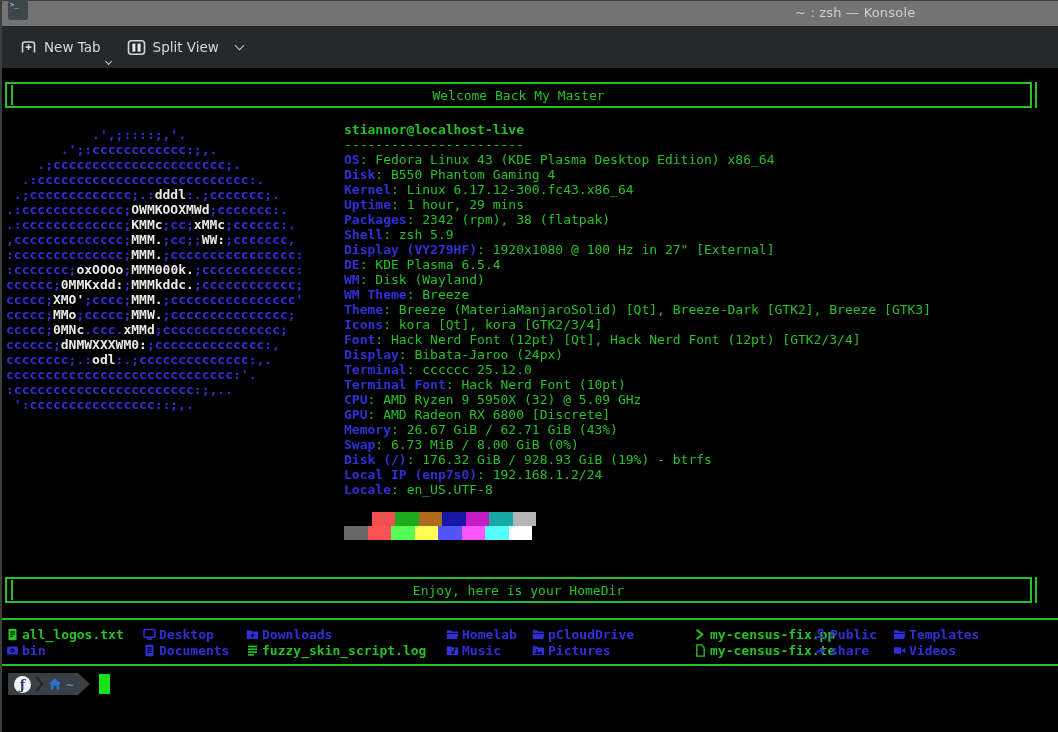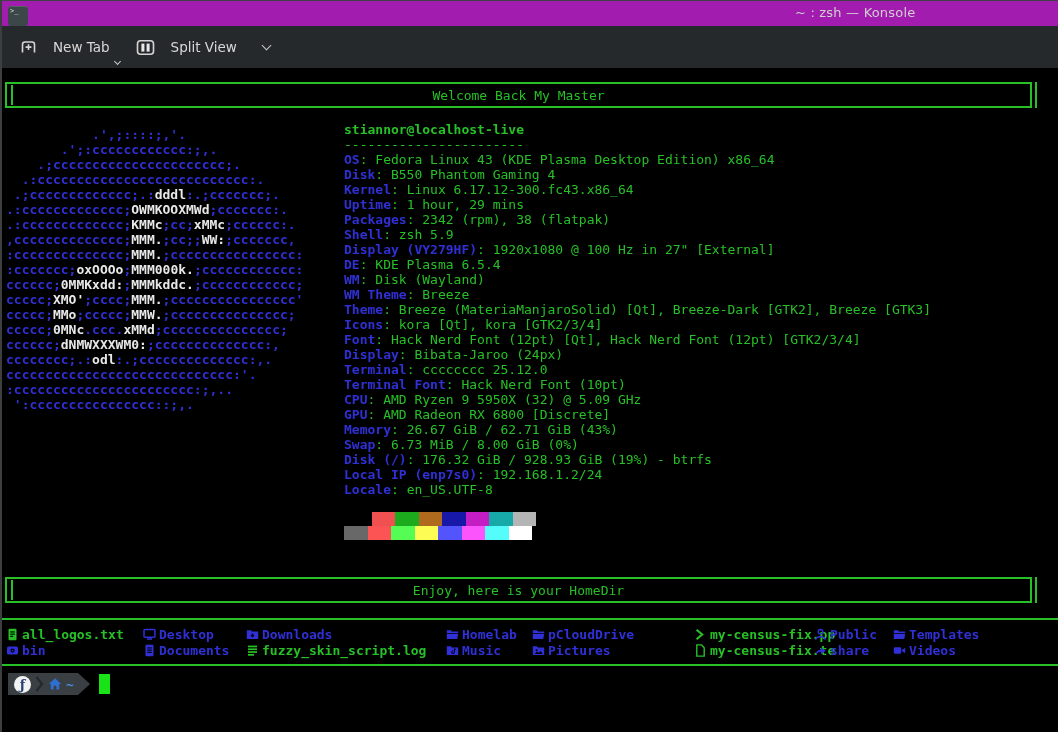--- a/index.html
+++ b/index.html
@@ -1,25 +1,25 @@
 <!DOCTYPE html>
 <html style="--blue: #3030d6; --green: #27c027;"><head>
 <meta charset="utf-8">
 <style>
   * { margin:0; padding:0; box-sizing:border-box; }
   html,body { width:1058px; height:732px; overflow:hidden; background:#000; }
   body { font-family:"DejaVu Sans", sans-serif; position:relative; }
 
   
-  .titlebar { height:26px; background:#a21caf; display:flex; align-items:flex-end; position:relative; }
+  .titlebar { height:26px; background:#737373; display:flex; align-items:flex-start; position:relative; }
   .win-icon { width:20px; height:20px; margin-left:8px; background:#3d4749; border-radius:3px; position:relative; box-shadow:inset 0 1px 0 #566263; }
   .win-icon::before { content:">_"; position:absolute; left:2px; top:1px; font-size:7px; color:#cfe0da; font-family:"DejaVu Sans Mono", monospace; }
   .win-title { position:absolute; left:795px; top:5px; color:#cfcfcf; font-size:13px; letter-spacing:.2px; font-family:"DejaVu Sans", sans-serif; }
   .toolbar { height:42px; background:#26292b; display:flex; align-items:center; gap:26px; padding-left:20px; }
-  .tbtn { display:flex; align-items:center; gap:16px; color:#d8d8d8; font-size:13.5px; position:relative; cursor:default; }
+  .tbtn { display:flex; align-items:center; gap:7px; color:#d8d8d8; font-size:13.5px; position:relative; cursor:default; }
   .chev { width:7px; height:7px; border-right:1.7px solid #c8c8c8; border-bottom:1.7px solid #c8c8c8; transform:rotate(45deg); display:inline-block; }
   .chev.mini { position:absolute; right:-10px; bottom:-9px; width:5px; height:5px; }
   .chev.side { margin-left:10px; margin-top:-3px; }
   .edge-left { position:absolute; left:0; top:0; bottom:0; width:2px; background:#3c3e3f; z-index:9; }
   .edge-top { position:absolute; left:0; top:0; right:0; height:1px; background:#3f4142; z-index:9; }
 
   
   .terminal { height:664px; background:#000; font-family:"DejaVu Sans Mono", monospace; position:relative; }
   .banner { position:relative; margin:0 26px 0 5px; height:26px; border:2px solid var(--green); display:flex; align-items:center; justify-content:center; color:var(--green); font-size:13px; }
   .banner.first { margin-top:14px; }
@@ -115,21 +115,21 @@
           <div class="iline"><span class="lab">Packages</span><span class="colon">:</span> <span class="val">2342 (rpm), 38 (flatpak)</span></div>
           <div class="iline"><span class="lab">Shell</span><span class="colon">:</span> <span class="val">zsh 5.9</span></div>
           <div class="iline"><span class="lab">Display (VY279HF)</span><span class="colon">:</span> <span class="val">1920x1080 @ 100 Hz in 27" [External]</span></div>
           <div class="iline"><span class="lab">DE</span><span class="colon">:</span> <span class="val">KDE Plasma 6.5.4</span></div>
           <div class="iline"><span class="lab">WM</span><span class="colon">:</span> <span class="val">Disk (Wayland)</span></div>
           <div class="iline"><span class="lab">WM Theme</span><span class="colon">:</span> <span class="val">Breeze</span></div>
           <div class="iline"><span class="lab">Theme</span><span class="colon">:</span> <span class="val">Breeze (MateriaManjaroSolid) [Qt], Breeze-Dark [GTK2], Breeze [GTK3]</span></div>
           <div class="iline"><span class="lab">Icons</span><span class="colon">:</span> <span class="val">kora [Qt], kora [GTK2/3/4]</span></div>
           <div class="iline"><span class="lab">Font</span><span class="colon">:</span> <span class="val">Hack Nerd Font (12pt) [Qt], Hack Nerd Font (12pt) [GTK2/3/4]</span></div>
           <div class="iline"><span class="lab">Display</span><span class="colon">:</span> <span class="val">Bibata-Jaroo (24px)</span></div>
-          <div class="iline"><span class="lab">Terminal</span><span class="colon">:</span> <span class="val">cccccccc 25.12.0</span></div>
+          <div class="iline"><span class="lab">Terminal</span><span class="colon">:</span> <span class="val">cccccc 25.12.0</span></div>
           <div class="iline"><span class="lab">Terminal Font</span><span class="colon">:</span> <span class="val">Hack Nerd Font (10pt)</span></div>
           <div class="iline"><span class="lab">CPU</span><span class="colon">:</span> <span class="val">AMD Ryzen 9 5950X (32) @ 5.09 GHz</span></div>
           <div class="iline"><span class="lab">GPU</span><span class="colon">:</span> <span class="val">AMD Radeon RX 6800 [Discrete]</span></div>
           <div class="iline"><span class="lab">Memory</span><span class="colon">:</span> <span class="val">26.67 GiB / 62.71 GiB (43%)</span></div>
           <div class="iline"><span class="lab">Swap</span><span class="colon">:</span> <span class="val">6.73 MiB / 8.00 GiB (0%)</span></div>
           <div class="iline"><span class="lab">Disk (/)</span><span class="colon">:</span> <span class="val">176.32 GiB / 928.93 GiB (19%) - btrfs</span></div>
           <div class="iline"><span class="lab">Local IP (enp7s0)</span><span class="colon">:</span> <span class="val">192.168.1.2/24</span></div>
           <div class="iline"><span class="lab">Locale</span><span class="colon">:</span> <span class="val">en_US.UTF-8</span></div>
         </div>
       <div class="palette">

